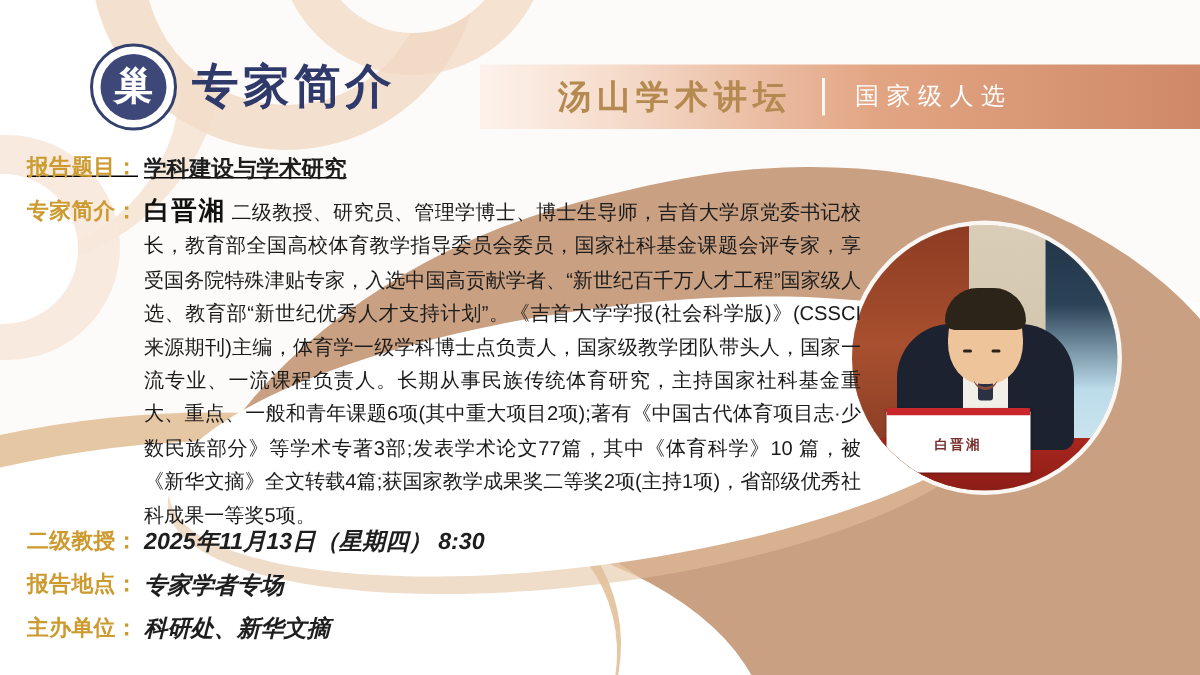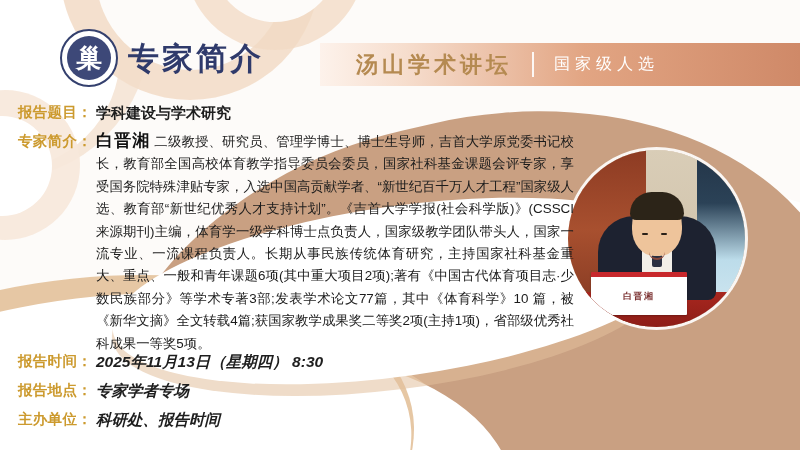--- a/index.html
+++ b/index.html
@@ -81,21 +81,21 @@
   }
 
   
   .header{position:absolute;left:0;top:0;width:800px;height:96px;}
   .banner{
     position:absolute;left:320px;top:43px;width:480px;height:43px;
     background:linear-gradient(to right,#fdf2eb 0%,#f6ddcd 18%,#e2a583 55%,#cf8968 100%);
     display:flex;align-items:center;
   }
   .banner-main{
-    margin-left:36px;font-size:22px;font-weight:bold;color:#b58a51;
+    margin-left:52px;font-size:22px;font-weight:bold;color:#b58a51;
     letter-spacing:4px;font-family:"DejaVu Sans",sans-serif;
   }
   .banner-div{
     width:2px;height:25px;background:#ffffff;margin:0 20px;opacity:.9;
   }
   .banner-sub{
     font-size:16px;color:#ffffff;letter-spacing:5px;
     font-family:"DejaVu Serif",serif;
   }
 
@@ -129,21 +129,21 @@
   .content{position:absolute;left:0;top:96px;width:800px;}
   .row{display:flex;align-items:flex-start;padding:0 0 0 18px;}
   .lbl{
     color:#cc9a2e;font-size:14.5px;font-weight:bold;white-space:nowrap;
     flex:0 0 auto;line-height:23px;letter-spacing:.3px;
   }
   .val{
     color:#1e1e1e;font-size:15px;font-weight:bold;line-height:23px;
     margin-left:4px;
   }
-  .row-title{margin-top:5px;}
+  .row-title{margin-top:5px;text-decoration:underline;}
   .row-bio{margin-top:6px;}
   .bio-wrap{flex:1 1 auto;margin-left:4px;max-width:478px;}
   .bio-name{
     font-size:17px;font-weight:bold;color:#111111;letter-spacing:1px;
   }
   .bio-text{
     font-size:13.4px;color:#1b1b1b;line-height:22.4px;text-align:justify;
     letter-spacing:0px;
   }
   .meta{position:absolute;left:0;top:350px;width:800px;}
@@ -281,26 +281,26 @@
     <div class="row row-bio">
       <div class="lbl">专家简介：</div>
       <div class="bio-wrap">
         <div class="bio-text"><span class="bio-name">白晋湘</span><span> 二级教授、研究员、管理学博士、博士生导师，吉首大学原党委书记校长，教育部全国高校体育教学指导委员会委员，国家社科基金课题会评专家，享受国务院特殊津贴专家，入选中国高贡献学者、“新世纪百千万人才工程”国家级人选、教育部“新世纪优秀人才支持计划”。《吉首大学学报(社会科学版)》(CSSCI来源期刊)主编，体育学一级学科博士点负责人，国家级教学团队带头人，国家一流专业、一流课程负责人。长期从事民族传统体育研究，主持国家社科基金重大、重点、一般和青年课题6项(其中重大项目2项);著有《中国古代体育项目志·少数民族部分》等学术专著3部;发表学术论文77篇，其中《体育科学》10 篇，被《新华文摘》全文转载4篇;获国家教学成果奖二等奖2项(主持1项)，省部级优秀社科成果一等奖5项。</span></div>
       </div>
     </div>
   </div>
 
   <div class="meta">
     <div class="row">
-      <div class="lbl">报告时间：</div>
+      <div class="lbl">二级教授：</div>
       <div class="val">2025年11月13日（星期四） 8:30</div>
     </div>
     <div class="row">
       <div class="lbl">报告地点：</div>
       <div class="val">专家学者专场</div>
     </div>
     <div class="row">
       <div class="lbl">主办单位：</div>
-      <div class="val">科研处、报告时间</div>
+      <div class="val">科研处、新华文摘</div>
     </div>
   </div>
 
 </div>
 
 </body></html>

